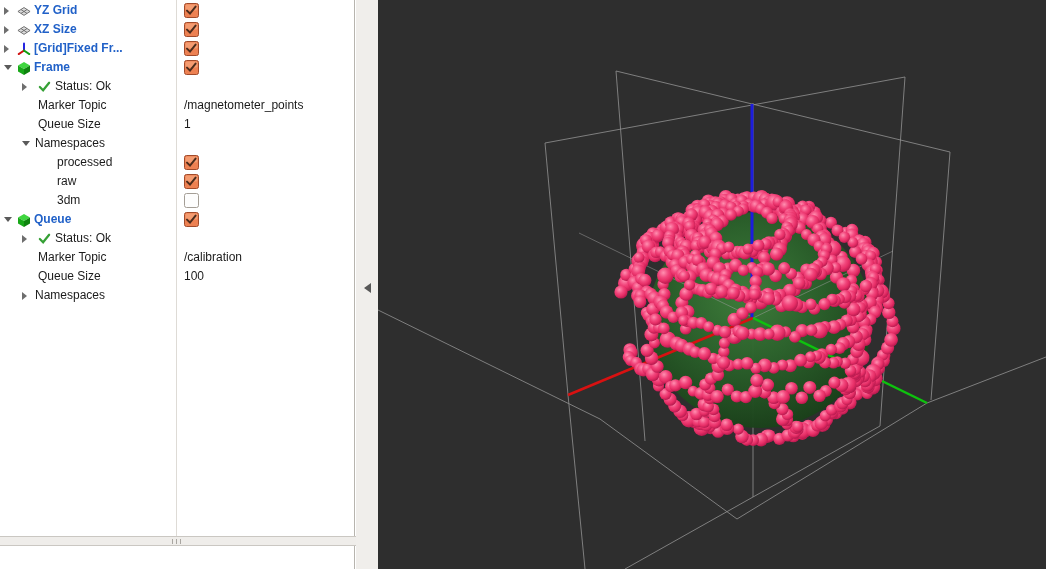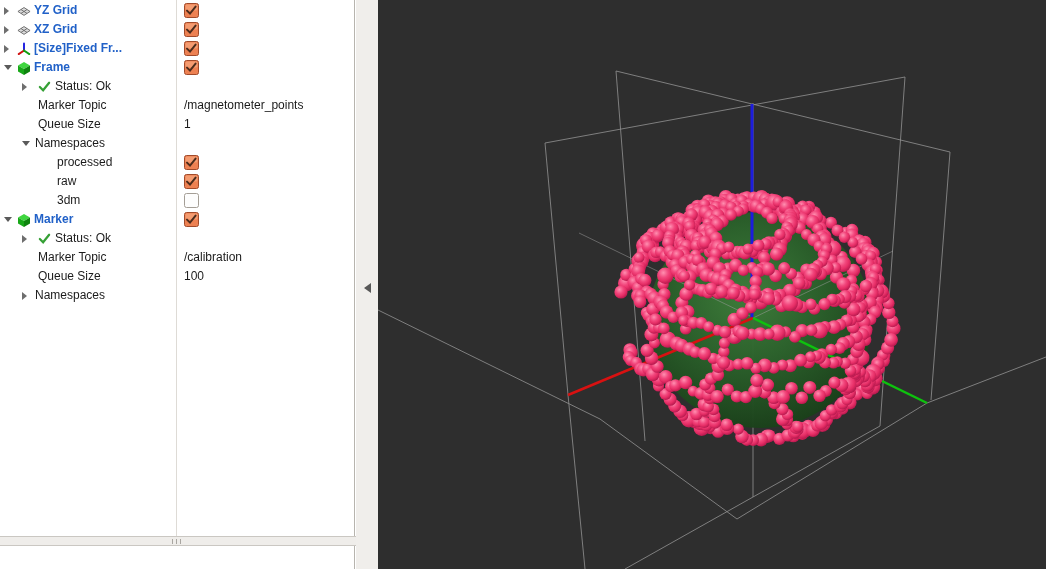--- a/index.html
+++ b/index.html
@@ -58,41 +58,41 @@
             <rect x="1.5" y="1.5" width="12" height="6" rx="1.5" fill="#f5a379" opacity="0.8"></rect>
             <path d="M3 7.6 L6 10.6 L11.6 3.6" stroke="#4b2c1c" stroke-width="2" fill="none" stroke-linecap="round"></path>
           </svg></span>
       </div>
       <div class="row" style="top: 20px;">
         <span class="arr-r" style="left: 4px;"></span>
         <span class="icon14" style="left: 17px;"><svg width="14" height="14" viewBox="0 0 15 15">
             <path d="M1 8 L7.5 3.8 L14 8 L7.5 12.2 Z" fill="#dcdcdc" stroke="#5f5f5f" stroke-width="0.9"></path>
             <path d="M4.25 5.9 L10.75 10.1 M10.75 5.9 L4.25 10.1" stroke="#5f5f5f" stroke-width="0.9" fill="none"></path>
           </svg></span>
-        <span class="lbl lbl-display" style="left: 34px;">XZ Grid</span>
+        <span class="lbl lbl-display" style="left: 34px;">XZ Size</span>
         <span class="cbx"><svg width="15" height="15" viewBox="0 0 15 15">
             <defs>
               <linearGradient id="cbg" x1="0" y1="0" x2="0" y2="1">
                 <stop offset="0" stop-color="#f7a97e"></stop>
                 <stop offset="1" stop-color="#e0temp"></stop>
               </linearGradient>
             </defs>
             <rect x="0.5" y="0.5" width="14" height="14" rx="2" fill="#ed8152" stroke="#a14a2a"></rect>
             <rect x="1.5" y="1.5" width="12" height="6" rx="1.5" fill="#f5a379" opacity="0.8"></rect>
             <path d="M3 7.6 L6 10.6 L11.6 3.6" stroke="#4b2c1c" stroke-width="2" fill="none" stroke-linecap="round"></path>
           </svg></span>
       </div>
       <div class="row" style="top: 39px;">
         <span class="arr-r" style="left: 4px;"></span>
         <span class="icon14" style="left: 17px;"><svg width="14" height="14" viewBox="0 0 15 15">
             <path d="M7.5 9 L7.5 1.5" stroke="#1515e0" stroke-width="2" stroke-linecap="round"></path>
             <path d="M7.5 9 L1.8 13" stroke="#d01010" stroke-width="2" stroke-linecap="round"></path>
             <path d="M7.5 9 L13.2 13" stroke="#10a010" stroke-width="2" stroke-linecap="round"></path>
           </svg></span>
-        <span class="lbl lbl-display" style="left: 34px;">[Size]Fixed Fr...</span>
+        <span class="lbl lbl-display" style="left: 34px;">[Grid]Fixed Fr...</span>
         <span class="cbx"><svg width="15" height="15" viewBox="0 0 15 15">
             <defs>
               <linearGradient id="cbg" x1="0" y1="0" x2="0" y2="1">
                 <stop offset="0" stop-color="#f7a97e"></stop>
                 <stop offset="1" stop-color="#e0temp"></stop>
               </linearGradient>
             </defs>
             <rect x="0.5" y="0.5" width="14" height="14" rx="2" fill="#ed8152" stroke="#a14a2a"></rect>
             <rect x="1.5" y="1.5" width="12" height="6" rx="1.5" fill="#f5a379" opacity="0.8"></rect>
             <path d="M3 7.6 L6 10.6 L11.6 3.6" stroke="#4b2c1c" stroke-width="2" fill="none" stroke-linecap="round"></path>
@@ -171,21 +171,21 @@
             <rect x="0.5" y="0.5" width="14" height="14" rx="2" fill="#fdfdfd" stroke="#a49e96"></rect>
           </svg></span>
       </div>
       <div class="row" style="top: 210px;">
         <span class="arr-d" style="left: 4px;"></span>
         <span class="icon14" style="left: 17px;"><svg width="14" height="14" viewBox="0 0 14 14">
             <path d="M7 1 L13 4.5 L7 8 L1 4.5 Z" fill="#3fd63f"></path>
             <path d="M1 4.5 L7 8 L7 14 L1 10.5 Z" fill="#18a818"></path>
             <path d="M13 4.5 L7 8 L7 14 L13 10.5 Z" fill="#0e840e"></path>
           </svg></span>
-        <span class="lbl lbl-display" style="left: 34px;">Marker</span>
+        <span class="lbl lbl-display" style="left: 34px;">Queue</span>
         <span class="cbx"><svg width="15" height="15" viewBox="0 0 15 15">
             <defs>
               <linearGradient id="cbg" x1="0" y1="0" x2="0" y2="1">
                 <stop offset="0" stop-color="#f7a97e"></stop>
                 <stop offset="1" stop-color="#e0temp"></stop>
               </linearGradient>
             </defs>
             <rect x="0.5" y="0.5" width="14" height="14" rx="2" fill="#ed8152" stroke="#a14a2a"></rect>
             <rect x="1.5" y="1.5" width="12" height="6" rx="1.5" fill="#f5a379" opacity="0.8"></rect>
             <path d="M3 7.6 L6 10.6 L11.6 3.6" stroke="#4b2c1c" stroke-width="2" fill="none" stroke-linecap="round"></path>

